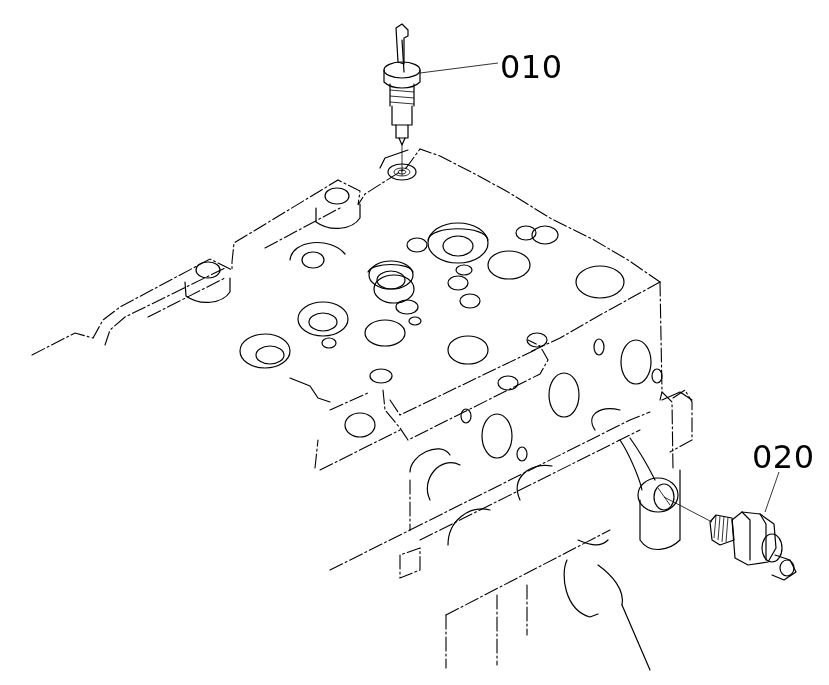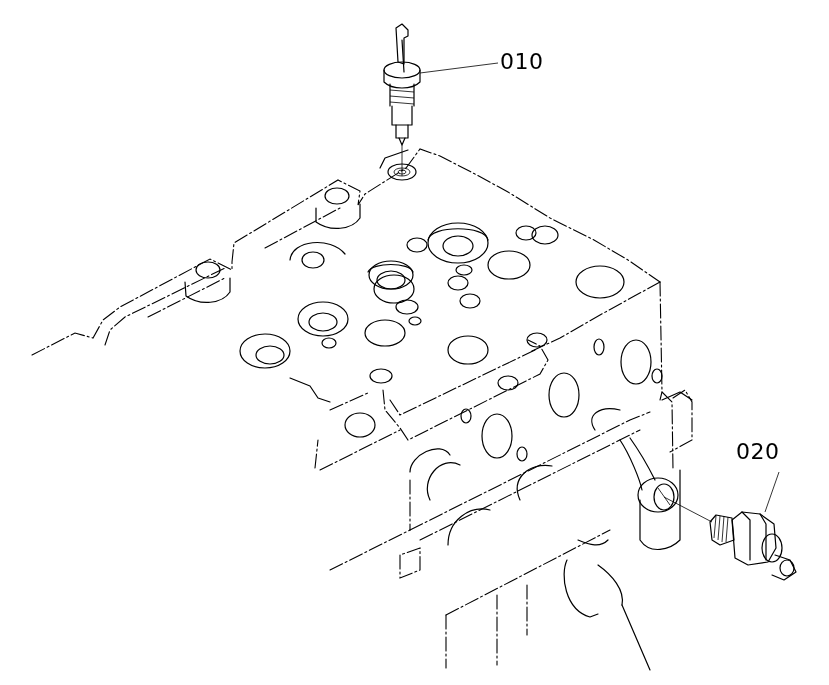--- a/index.html
+++ b/index.html
@@ -5,21 +5,21 @@
     html, body { margin: 0; padding: 0; background: #ffffff; }
     body { width: 829px; height: 685px; position: relative; overflow: hidden; }
     #canvas { position: absolute; left: 0; top: 0; width: 829px; height: 685px; }
     svg { display: block; }
     .ln { fill: none; stroke: #000; stroke-width: 1.2; stroke-linecap: round; stroke-linejoin: round; }
     .dl { fill: none; stroke: #000; stroke-width: 1.1; stroke-dasharray: 14 3 2 3; stroke-linecap: round; }
     .th { fill: none; stroke: #000; stroke-width: 0.8; }
     .label {
       position: absolute;
       font-family: "DejaVu Sans", sans-serif;
-      font-size: 22px;
+      font-size: 32px;
       font-weight: normal;
       color: #000;
       letter-spacing: 0.5px;
       line-height: 1;
     }
   </style>
 </head>
 <body>
 
 <div id="canvas">
@@ -167,14 +167,14 @@
 
       <ellipse class="ln" cx="772" cy="548" rx="10" ry="14"></ellipse>
       <path class="ln" d="M775,555 L790,560 L796,572 L784,580 L772,575"></path>
       <ellipse class="ln" cx="787" cy="568" rx="7" ry="8"></ellipse>
 
       <path class="th" d="M779,472 L765,512"></path>
     </g>
   </svg>
 
   <div class="label" style="left:500px; top:51px;">010</div>
-  <div class="label" style="left:736px; top:441px;">020</div>
+  <div class="label" style="left:752px; top:441px;">020</div>
 </div>
 
 </body></html>

